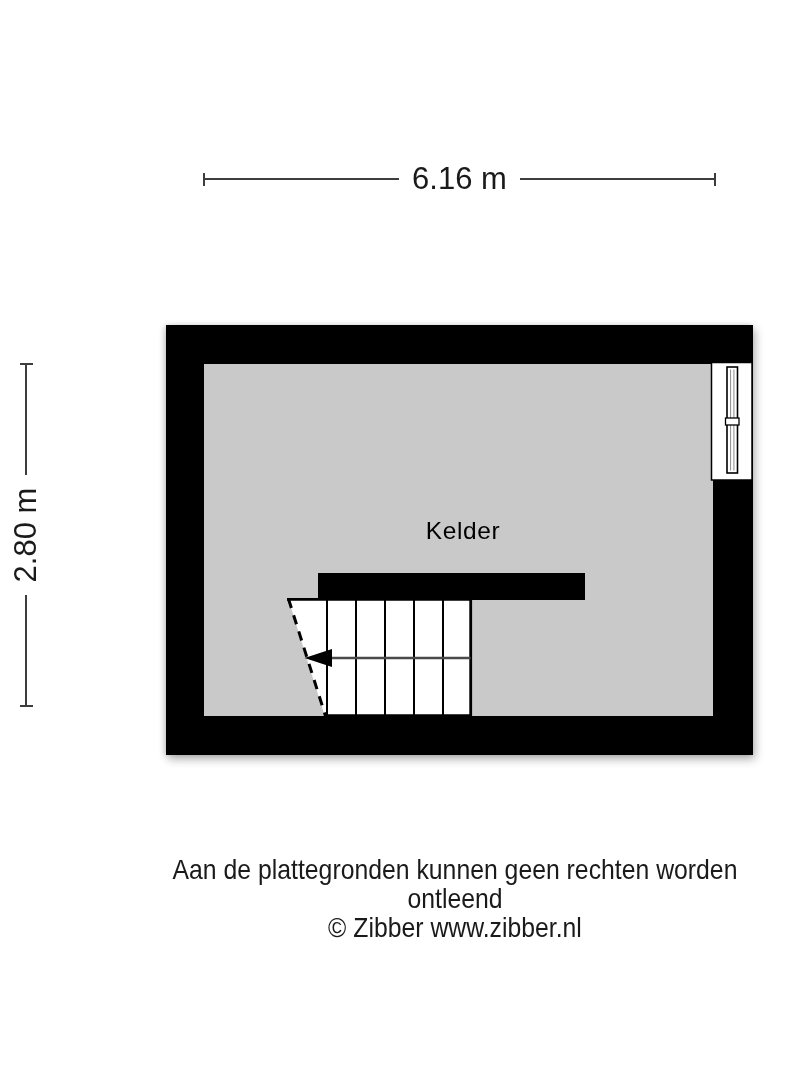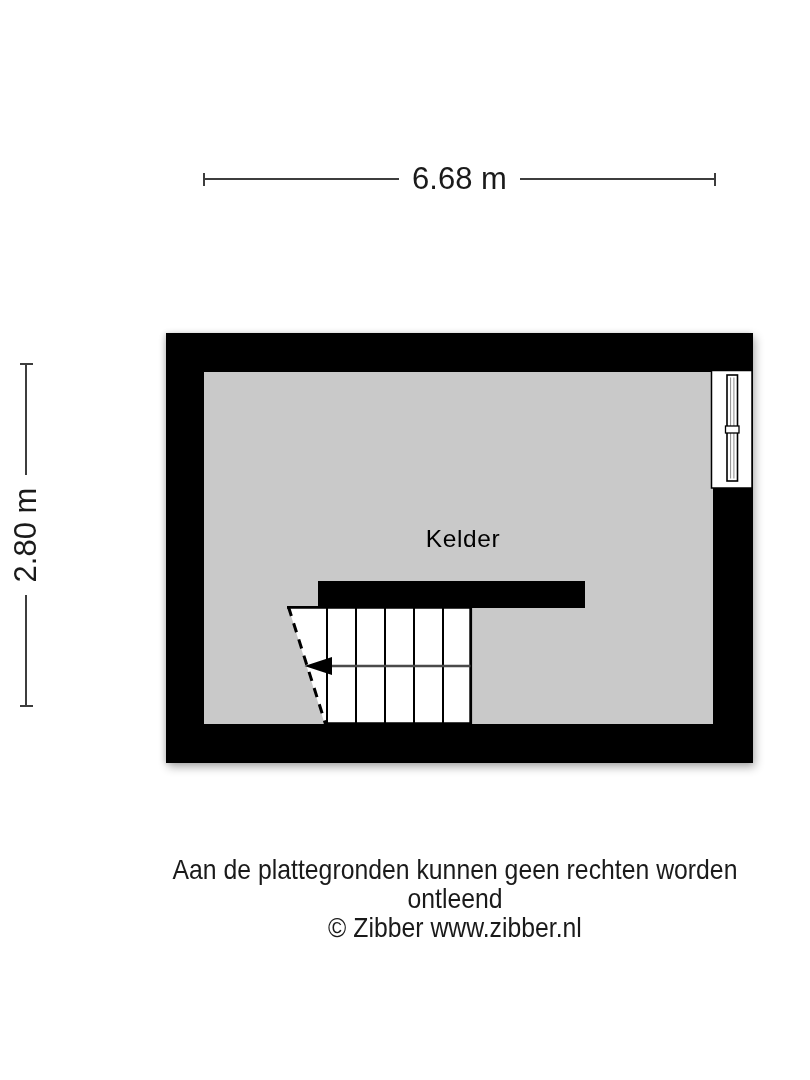--- a/index.html
+++ b/index.html
@@ -37,21 +37,20 @@
   .dim-line { flex: 1; height: 2px; background: var(--dim); }
   .dim-tick { width: 2px; height: 13px; background: var(--dim); flex: 0 0 auto; }
   .dim-label { margin: 0 13px; white-space: nowrap; line-height: 30px; }
 
   
   .plan-wrap {
     position: absolute;
     left: 166px; top: 325px;
     width: 587px; height: 430px;
     box-shadow: 2px 4px 9px rgba(0,0,0,0.32), -2px 0 5px rgba(0,0,0,0.12);
-    margin-top: 8px;
   }
   .plan-wrap svg { display: block; }
   .room-label {
     font-family: "Liberation Sans", sans-serif;
     font-size: 24.5px;
     letter-spacing: 0.6px;
     fill: #000000;
   }
 
   
@@ -65,21 +64,21 @@
     transform: scaleX(0.885);
     transform-origin: 50% 0;
   }
 </style>
 </head>
 <body>
 
 <div class="dim dim-h">
   <div class="dim-tick"></div>
   <div class="dim-line"></div>
-  <div class="dim-label">6.68 m</div>
+  <div class="dim-label">6.16 m</div>
   <div class="dim-line"></div>
   <div class="dim-tick"></div>
 </div>
 
 <div class="dim dim-v">
   <div class="dim-tick"></div>
   <div class="dim-line"></div>
   <div class="dim-label">2.80 m</div>
   <div class="dim-line"></div>
   <div class="dim-tick"></div>

